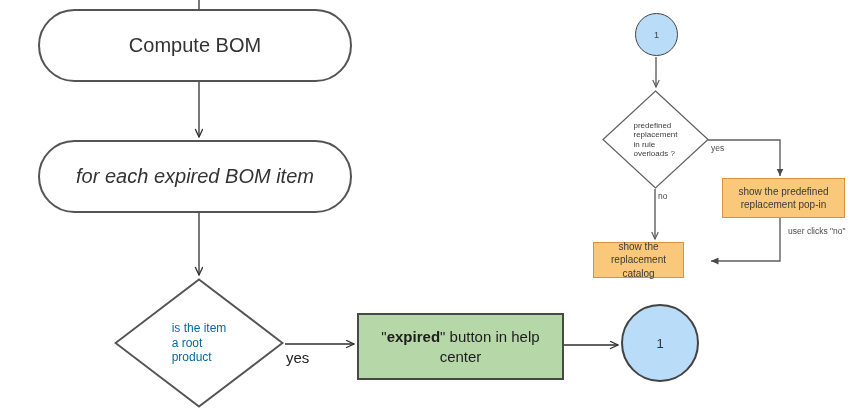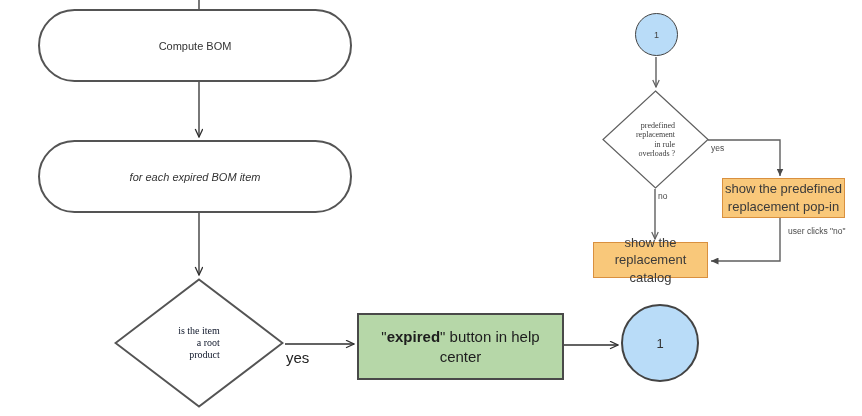--- a/index.html
+++ b/index.html
@@ -14,31 +14,31 @@
   }
   #wires { position: absolute; left: 0; top: 0; width: 862px; height: 416px; }
   .node { position: absolute; display: flex; align-items: center; justify-content: center; text-align: center; box-sizing: border-box; }
   .pre { white-space: pre-line; }
 
   
   .stadium {
     border: 2px solid var(--shape-border);
     border-radius: 37px;
     background: #ffffff;
-    font-size: 11px;
+    font-size: 20px;
     color: #333333;
   }
   .stadium1 { left: 38px; top: 9px;  width: 314px; height: 73px; }
   .stadium2 { left: 38px; top: 140px; width: 314px; height: 73px; font-style: italic; }
 
   .diamond-wrap { position: absolute; }
   .diamond-wrap svg { position: absolute; left: 0; top: 0; }
-  .diamond-label { position: absolute; left: 0; top: 0; right: 0; bottom: 0; display: flex; align-items: center; justify-content: center; text-align: right; font-family: Liberation Serif, serif; }
+  .diamond-label { position: absolute; left: 0; top: 0; right: 0; bottom: 0; display: flex; align-items: center; justify-content: center; text-align: left; }
   .diamondL { left: 114px; top: 278px; width: 170px; height: 130px; }
-  .diamondL .diamond-label { font-size: 10px; line-height: 1.22; color: #0f172a; }
+  .diamondL .diamond-label { font-size: 12px; line-height: 1.22; color: #0369a1; }
 
   .greenbox {
     left: 357px; top: 313px; width: 207px; height: 67px;
     background: var(--green-fill);
     border: 2px solid var(--green-border);
     font-size: 15px; line-height: 1.3; color: #1d1d1d;
     padding: 0 14px;
   }
   .circleL {
     left: 621px; top: 304px; width: 78px; height: 78px;
@@ -56,24 +56,24 @@
     background: var(--blue-fill);
     border: 1.5px solid var(--blue-border);
     font-size: 9px; color: #444444;
   }
   .diamondR { left: 602px; top: 90px; width: 107px; height: 99px; }
   .diamondR .diamond-label { font-size: 8px; line-height: 1.18; color: #3c3c3c; }
 
   .orangebox {
     background: var(--orange-fill);
     border: 1.5px solid var(--orange-border);
-    font-size: 13px; line-height: 1.35; color: #3a3a3a;
+    font-size: 10px; line-height: 1.35; color: #3a3a3a;
   }
   .popin   { left: 722px; top: 178px; width: 123px; height: 40px; }
-  .catalog { left: 593px; top: 242px; width: 115px; height: 36px; }
+  .catalog { left: 593px; top: 242px; width: 91px; height: 36px; }
 
   .tiny-lbl { position: absolute; font-size: 8.5px; color: #4a4a4a; }
   .lbl-yes-sub  { left: 711px; top: 143px; }
   .lbl-no-sub   { left: 658px; top: 191px; }
   .lbl-user-clicks { left: 788px; top: 226px; }
 
   .wire-dark { stroke: var(--line-dark); stroke-width: 1.3; fill: none; }
   .wire-gray { stroke: var(--line-gray); stroke-width: 1.4; fill: none; }
 </style>
 </head>

